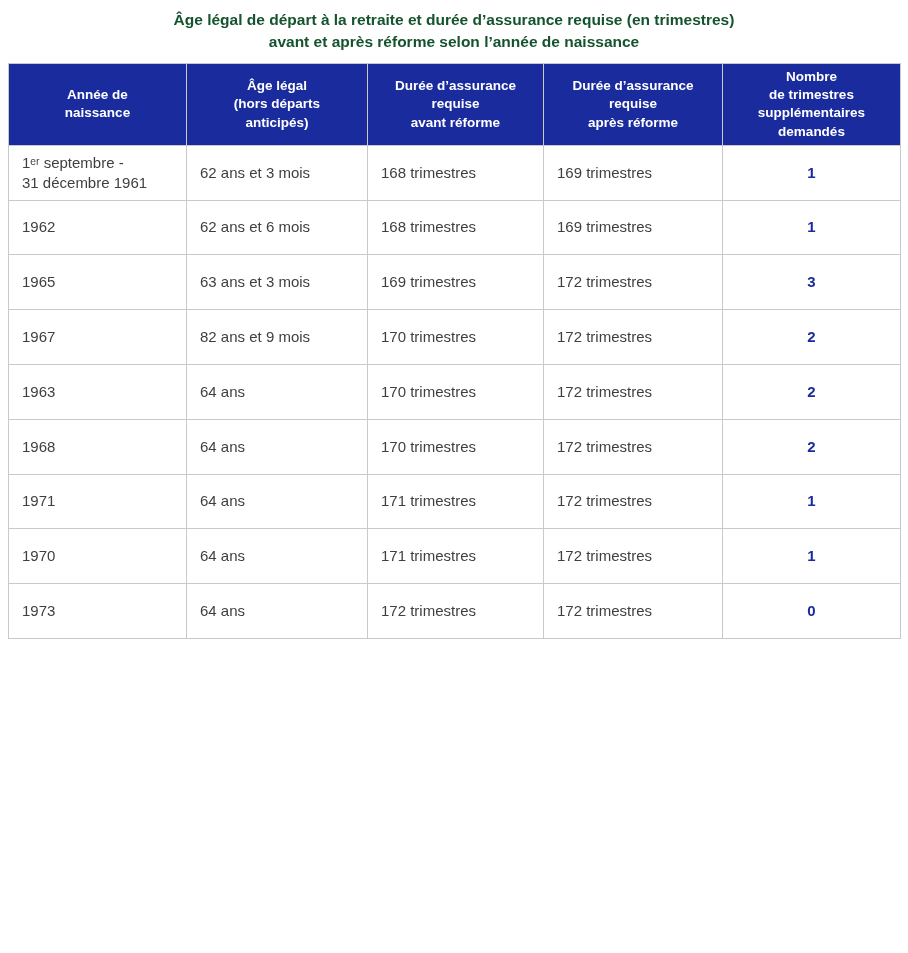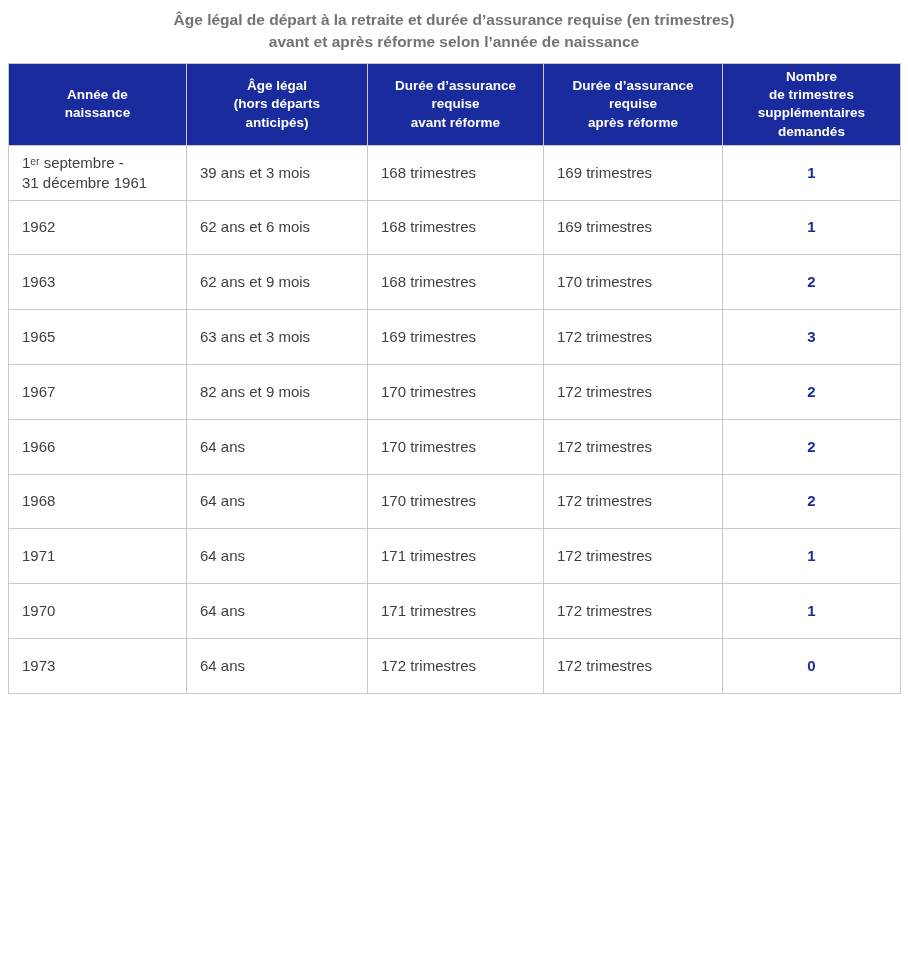--- a/index.html
+++ b/index.html
@@ -6,21 +6,21 @@
   html, body {
     width: 908px;
     background: #ffffff;
     font-family: "Liberation Sans", sans-serif;
   }
   body { height: 953px; overflow: hidden; }
 
   .title {
     margin-top: 9px;
     text-align: center;
-    color: #737373;
+    color: #14532d;
     font-weight: bold;
     font-size: 15.5px;
     line-height: 1.42;
   }
 
   table.retirement {
     margin: 10px 8px 0 8px;
     width: 892px;
     border-collapse: collapse;
     table-layout: fixed;
@@ -98,62 +98,55 @@
 supplémentaires
 demandés</th>
     </tr>
   </thead>
   <tbody>
 
 
   <tr>
     <td class="c-naissance">1ᵉʳ septembre -
 31 décembre 1961</td>
-    <td class="c-age">39 ans et 3 mois</td>
+    <td class="c-age">62 ans et 3 mois</td>
     <td class="c-avant">168 trimestres</td>
     <td class="c-apres">169 trimestres</td>
     <td class="c-supp">1</td>
   </tr>
 
   <tr>
     <td class="c-naissance">1962</td>
     <td class="c-age">62 ans et 6 mois</td>
     <td class="c-avant">168 trimestres</td>
     <td class="c-apres">169 trimestres</td>
     <td class="c-supp">1</td>
   </tr>
 
-  <tr>
-    <td class="c-naissance">1963</td>
-    <td class="c-age">62 ans et 9 mois</td>
-    <td class="c-avant">168 trimestres</td>
-    <td class="c-apres">170 trimestres</td>
-    <td class="c-supp">2</td>
-  </tr>
 
 
   <tr>
     <td class="c-naissance">1965</td>
     <td class="c-age">63 ans et 3 mois</td>
     <td class="c-avant">169 trimestres</td>
     <td class="c-apres">172 trimestres</td>
     <td class="c-supp">3</td>
   </tr>
 
 
   <tr>
     <td class="c-naissance">1967</td>
     <td class="c-age">82 ans et 9 mois</td>
     <td class="c-avant">170 trimestres</td>
     <td class="c-apres">172 trimestres</td>
     <td class="c-supp">2</td>
   </tr>
 
   <tr>
-    <td class="c-naissance">1966</td>
+    <td class="c-naissance">1963</td>
     <td class="c-age">64 ans</td>
     <td class="c-avant">170 trimestres</td>
     <td class="c-apres">172 trimestres</td>
     <td class="c-supp">2</td>
   </tr>
 
   <tr>
     <td class="c-naissance">1968</td>
     <td class="c-age">64 ans</td>
     <td class="c-avant">170 trimestres</td>

